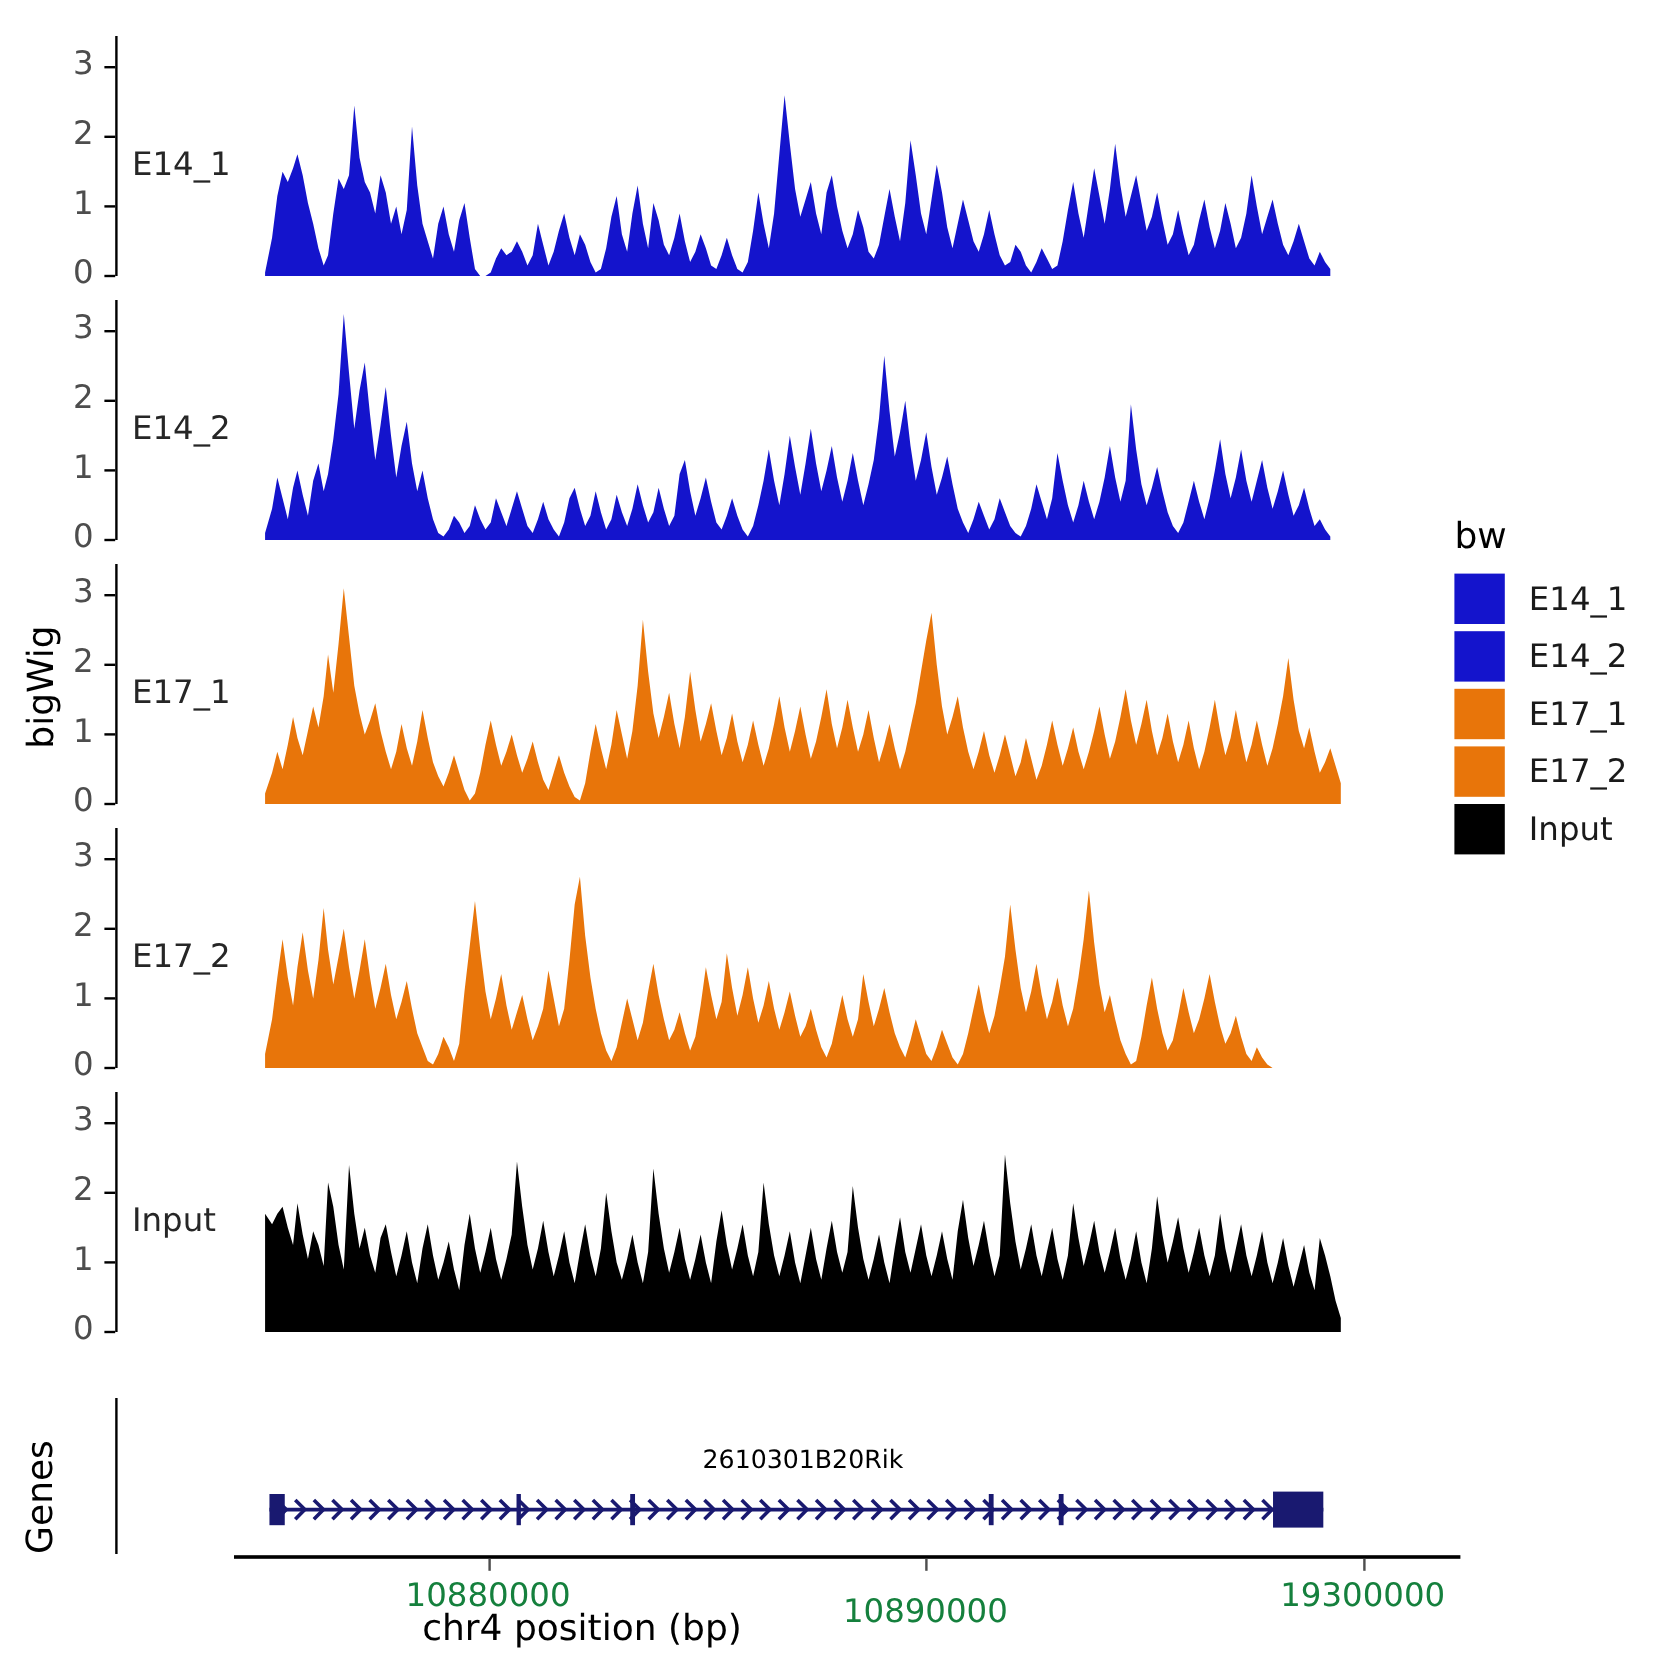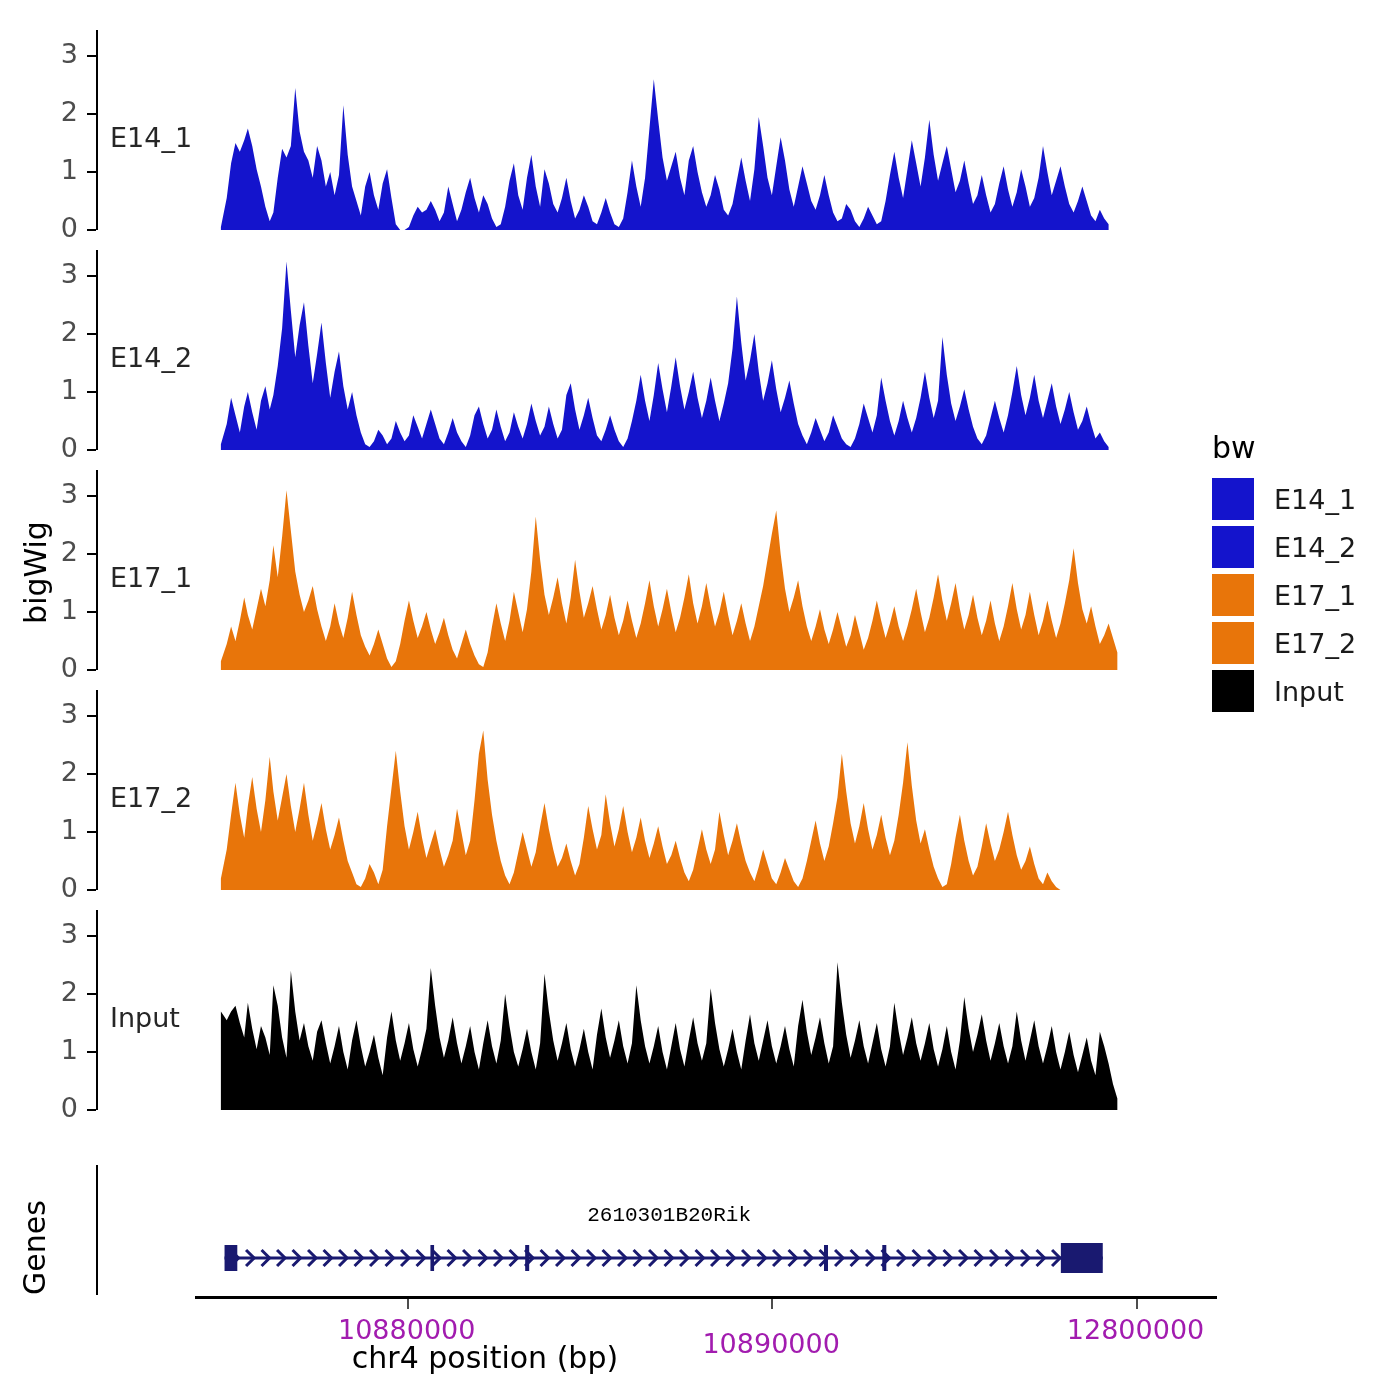--- a/index.html
+++ b/index.html
@@ -99,21 +99,21 @@
   }
   .xtick {
     position: absolute;
     background: #4d4d4d;
     width: 2px;
     height: 10px;
   }
   .xtick-label {
     position: absolute;
     font-size: 27px;
-    color: #a21caf;
+    color: #15803d;
     white-space: nowrap;
     transform: translateX(-50%);
   }
   .gene-label {
     position: absolute;
     font-size: 21px;
     color: #000;
     white-space: nowrap;
     transform: translateX(-50%);
   }
@@ -198,21 +198,21 @@
         <div class="tick-label" style="left: 20px; width: 58px; top: 66.058px;">2</div>
         <div class="tick-mark" style="left: 87px; top: 25.087px;"></div>
         <div class="tick-label" style="left: 20px; width: 58px; top: 8.08696px;">3</div>
         <div class="strip-label" style="left: 110px; top: 92px;">Input</div>
         <svg class="track-svg" width="1400" height="200" style="left: 0px; top: 0px;">
           <polygon points="220.90,200 220.90,101.45 226.73,110.14 231.10,101.45 235.47,95.65 239.85,113.04 244.22,127.54 247.86,92.75 252.24,118.84 256.61,139.13 260.98,115.94 265.36,127.54 269.73,144.93 273.37,75.36 277.75,95.65 282.12,127.54 286.49,147.83 290.86,60.87 295.24,101.45 299.61,130.43 303.98,113.04 308.36,136.23 312.73,150.72 317.10,121.74 321.47,110.14 325.85,133.33 330.22,153.62 334.59,136.23 338.97,115.94 343.34,142.03 347.71,159.42 352.08,130.43 356.46,110.14 360.83,136.23 365.20,156.52 369.58,142.03 373.95,124.64 378.32,147.83 382.69,165.22 387.07,127.54 391.44,101.45 395.81,130.43 400.19,150.72 404.56,133.33 408.93,113.04 413.31,139.13 417.68,156.52 422.05,139.13 426.42,118.84 430.80,57.97 435.17,95.65 439.54,127.54 443.92,147.83 448.29,130.43 452.66,107.25 457.03,133.33 461.41,153.62 465.78,136.23 470.15,115.94 474.53,142.03 478.90,159.42 483.27,133.33 487.64,110.14 492.02,136.23 496.39,153.62 500.76,130.43 505.14,84.06 509.51,115.94 513.88,142.03 518.25,156.52 522.63,139.13 527.00,118.84 531.37,142.03 535.75,159.42 540.12,133.33 544.49,63.77 548.86,101.45 553.24,130.43 557.61,150.72 561.98,133.33 566.36,113.04 570.73,139.13 575.10,156.52 579.47,139.13 583.85,118.84 588.22,142.03 592.59,159.42 596.97,124.64 601.34,98.55 605.71,127.54 610.08,147.83 614.46,130.43 618.83,110.14 623.20,136.23 627.58,153.62 631.95,133.33 636.32,75.36 640.69,110.14 645.07,136.23 649.44,153.62 653.81,136.23 658.19,115.94 662.56,142.03 666.93,159.42 671.31,136.23 675.68,113.04 680.05,139.13 684.42,156.52 688.80,130.43 693.17,107.25 697.54,133.33 701.92,150.72 706.29,133.33 710.66,78.26 715.03,113.04 719.41,139.13 723.78,156.52 728.15,139.13 732.53,118.84 736.90,142.03 741.27,159.42 745.64,130.43 750.02,104.35 754.39,133.33 758.76,150.72 763.14,130.43 767.51,110.14 771.88,136.23 776.25,153.62 780.63,136.23 785.00,115.94 789.37,139.13 793.75,156.52 798.12,115.94 802.49,89.86 806.86,121.74 811.24,144.93 815.61,127.54 819.98,107.25 824.36,133.33 828.73,153.62 833.10,136.23 837.47,52.17 841.85,92.75 846.22,124.64 850.59,147.83 854.97,130.43 859.34,110.14 863.71,136.23 868.08,153.62 872.46,133.33 876.83,113.04 881.20,139.13 885.58,156.52 889.95,136.23 894.32,92.75 898.69,121.74 903.07,144.93 907.44,127.54 911.81,107.25 916.19,133.33 920.56,150.72 924.93,133.33 929.31,113.04 933.68,139.13 938.05,156.52 942.42,139.13 946.80,115.94 951.17,142.03 955.54,159.42 959.92,130.43 964.29,86.96 968.66,118.84 973.03,142.03 977.41,124.64 981.78,104.35 986.15,130.43 990.53,150.72 994.90,133.33 999.27,113.04 1003.64,136.23 1008.02,153.62 1012.39,136.23 1016.76,101.45 1021.14,130.43 1025.51,150.72 1029.88,130.43 1034.25,110.14 1038.63,136.23 1043.00,153.62 1047.37,136.23 1051.75,115.94 1056.12,142.03 1060.49,159.42 1064.86,142.03 1069.24,121.74 1073.61,144.93 1077.98,162.32 1082.36,144.93 1086.73,127.54 1091.10,150.72 1095.47,165.22 1099.85,121.74 1104.22,136.23 1108.59,153.62 1112.97,173.91 1117.34,188.41 1117.34,200" fill="#000000"></polygon>
         </svg>
       </div>
     </div>
 
-  <div class="panel" style="left:0px; top:1160px; width:1400px; height:140px;font-family:Liberation Mono, monospace;">
+  <div class="panel" style="left:0px; top:1160px; width:1400px; height:140px;">
     <div class="panel-axis-line" style="left:96px; top:5px; height:130px;"></div>
     <div id="gene-track" style="position:absolute; left:0; top:0; width:1400px; height:140px;">
         <svg width="1400" height="140" class="track-svg" style="left: 0px; top: 0px;">
           <line x1="224.54237288135593" x2="1102.7627118644068" y1="98" y2="98" stroke="#191970" stroke-width="3"></line>
           <path d="M 230.54237288135593 90 L 238.54237288135593 98 L 230.54237288135593 106" fill="none" stroke="#191970" stroke-width="3"></path>
           <path d="M 246.04237288135593 90 L 254.04237288135593 98 L 246.04237288135593 106" fill="none" stroke="#191970" stroke-width="3"></path>
           <path d="M 261.54237288135596 90 L 269.54237288135596 98 L 261.54237288135596 106" fill="none" stroke="#191970" stroke-width="3"></path>
           <path d="M 277.04237288135596 90 L 285.04237288135596 98 L 277.04237288135596 106" fill="none" stroke="#191970" stroke-width="3"></path>
           <path d="M 292.54237288135596 90 L 300.54237288135596 98 L 292.54237288135596 106" fill="none" stroke="#191970" stroke-width="3"></path>
           <path d="M 308.04237288135596 90 L 316.04237288135596 98 L 308.04237288135596 106" fill="none" stroke="#191970" stroke-width="3"></path>
@@ -277,21 +277,21 @@
       </div>
   </div>
 
   <div id="xaxis" style="position:absolute; left:0; top:1296px; width:1400px; height:60px;">
       <div class="xaxis-line" style="left: 195px; top: 0px; width: 1022px;"></div>
       <div class="xtick" style="left: 406.746px; top: 3px;"></div>
       <div class="xtick-label" style="left: 406.746px; top: 18px;">10880000</div>
       <div class="xtick" style="left: 771.153px; top: 3px;"></div>
       <div class="xtick-label" style="left: 771.153px; top: 32px;">10890000</div>
       <div class="xtick" style="left: 1135.56px; top: 3px;"></div>
-      <div class="xtick-label" style="left: 1135.56px; top: 18px;">12800000</div>
+      <div class="xtick-label" style="left: 1135.56px; top: 18px;">19300000</div>
     </div>
 
   <div class="axis-title-x" style="top:1340px; left:-215px;">chr4 position (bp)</div>
 
   <div class="legend" style="left:1212px; top:430px; width:190px; height:270px;">
     <div class="legend-title" style="left:0px; top:0px;">bw</div>
     <div id="legend-rows" style="position:absolute; left:0px; top:48px;">
         <div class="legend-row" style="left: 0px; top: 0px;">
           <div class="legend-swatch" style="background: rgb(20, 20, 204);"></div>
           <div class="legend-label">E14_1</div>

